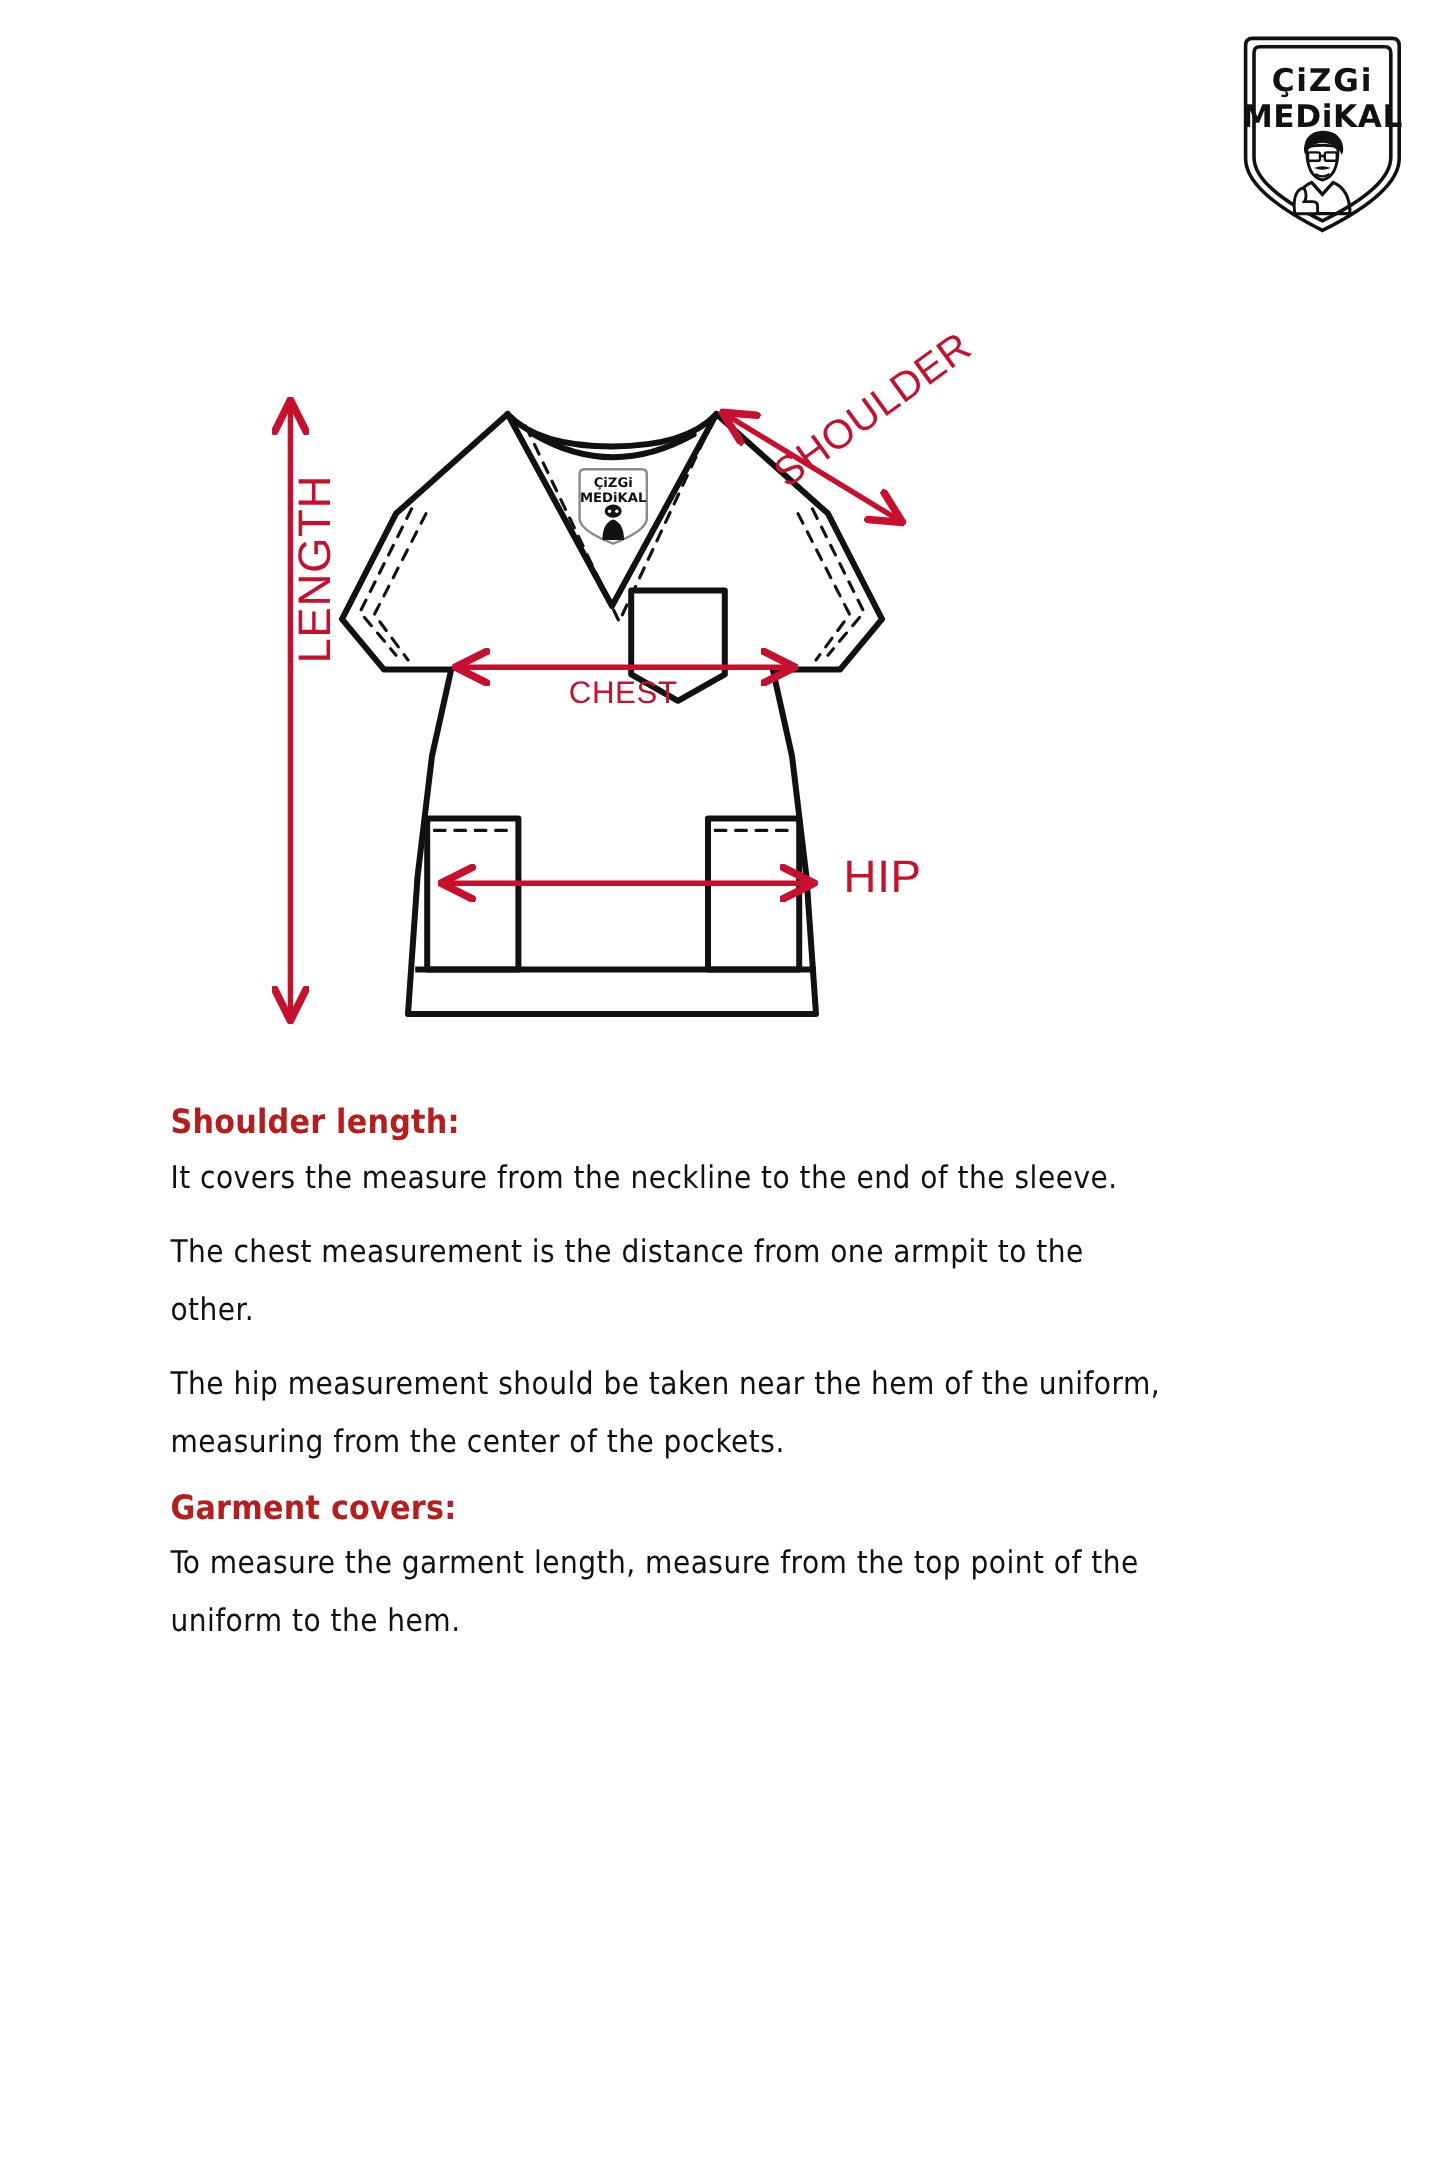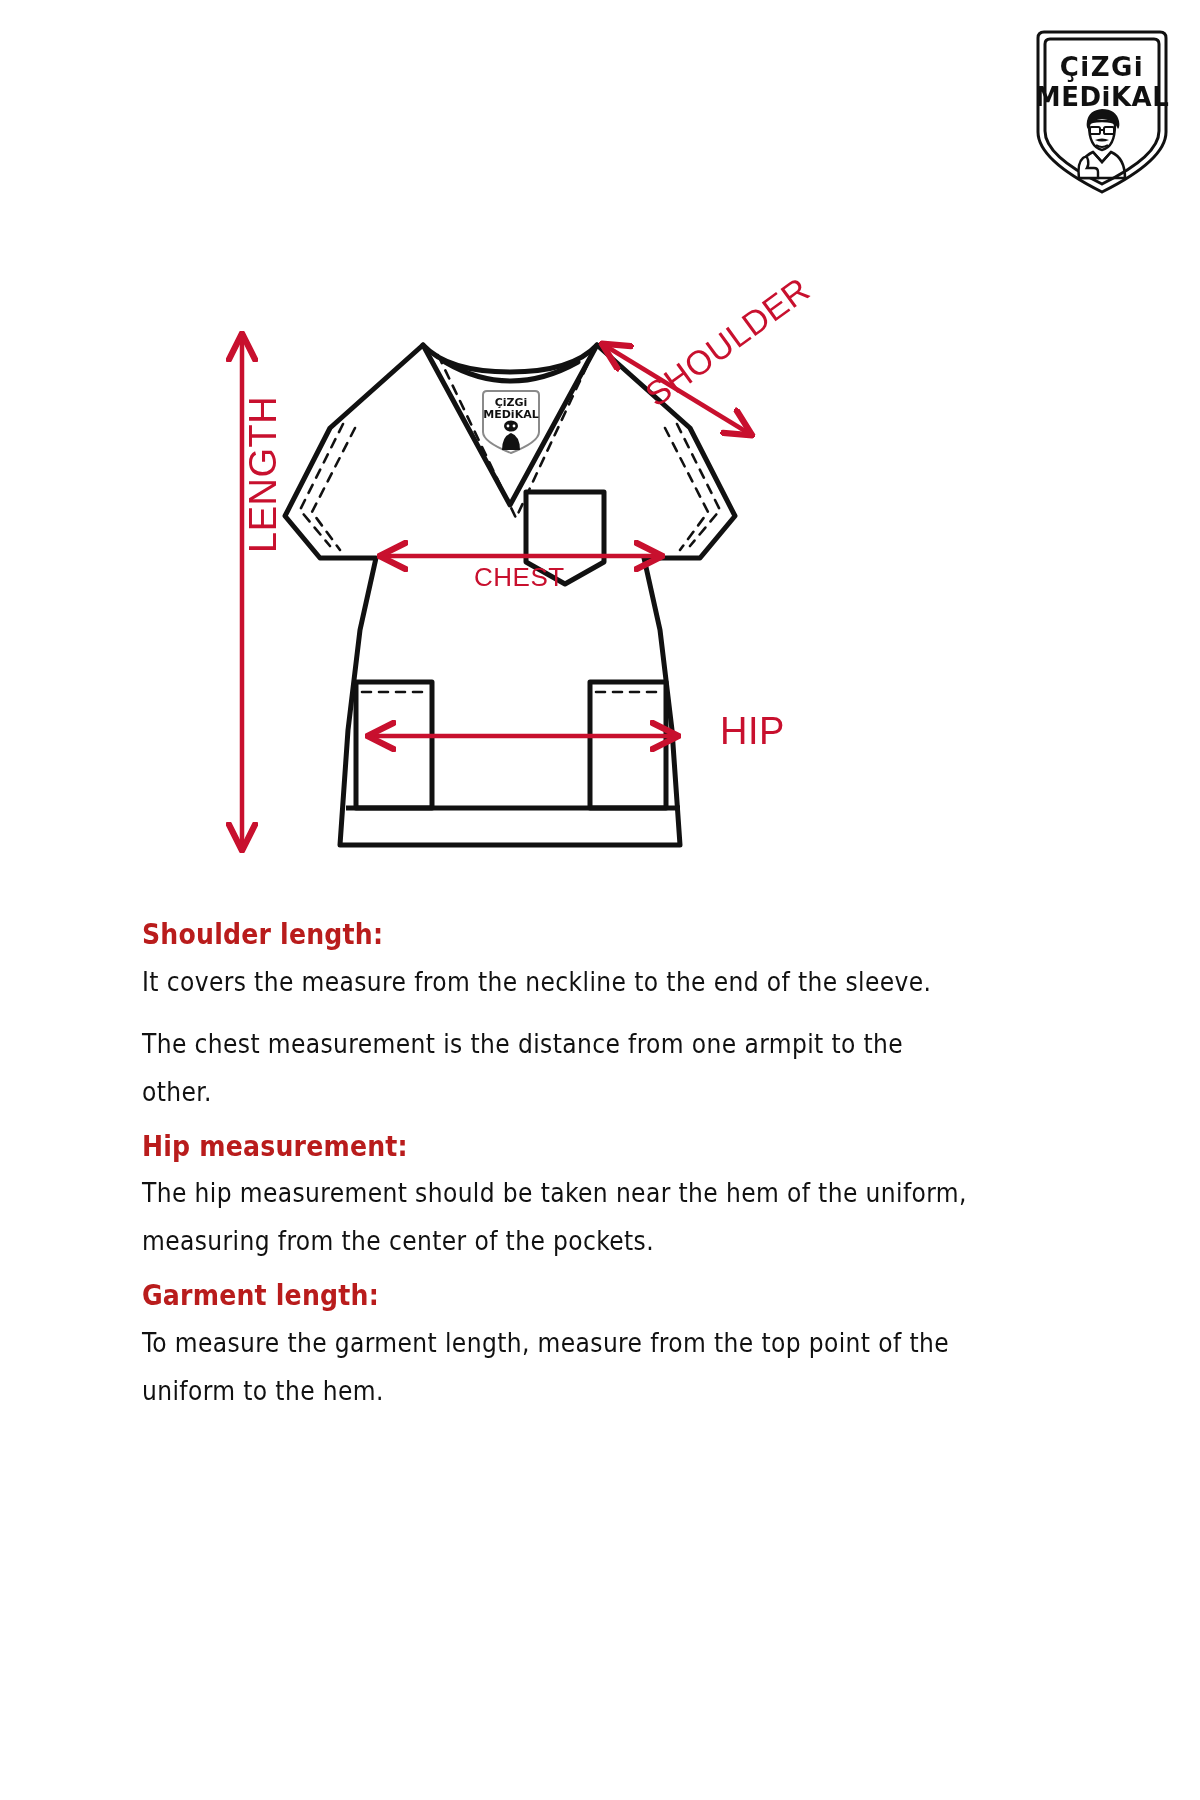--- a/index.html
+++ b/index.html
@@ -49,21 +49,21 @@
     font-size: 38px;
     transform: rotate(-90deg);
     transform-origin: left top;
   }
   .label-chest {
     left: 474px;
     top: 562px;
     font-size: 26px;
   }
   .label-hip {
-    left: 720px;
+    left: 703px;
     top: 710px;
     font-size: 38px;
   }
   .label-shoulder {
     left: 638px;
     top: 383px;
     font-size: 34px;
     transform: rotate(-36deg);
     transform-origin: left top;
   }
@@ -222,22 +222,21 @@
   <div class="sec-block">
     <p class="sec-head">Shoulder length:</p>
     <p class="sec-body">It covers the measure from the neckline to the end of the sleeve.</p>
   </div>
 
   <div class="sec-block">
     <p class="sec-body">The chest measurement is the distance from one armpit to the other.</p>
   </div>
 
   <div class="sec-block">
-    <p class="sec-head">Hip measurement:</p>
     <p class="sec-body">The hip measurement should be taken near the hem of the uniform, measuring from the center of the pockets.</p>
   </div>
 
   <div class="sec-block">
-    <p class="sec-head">Garment length:</p>
+    <p class="sec-head">Garment covers:</p>
     <p class="sec-body">To measure the garment length, measure from the top point of the uniform to the hem.</p>
   </div>
 
 </div>
 
 </body></html>

